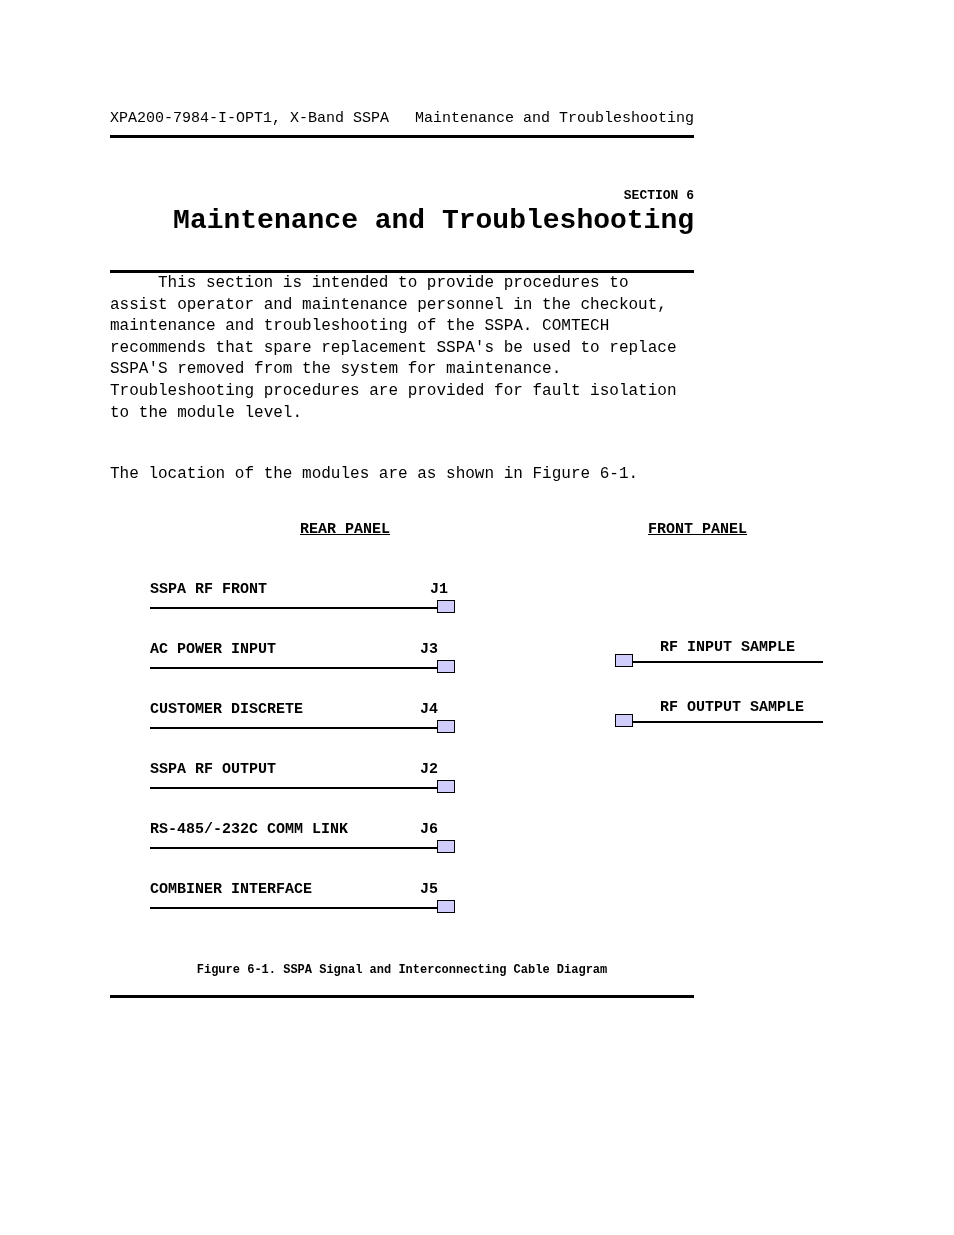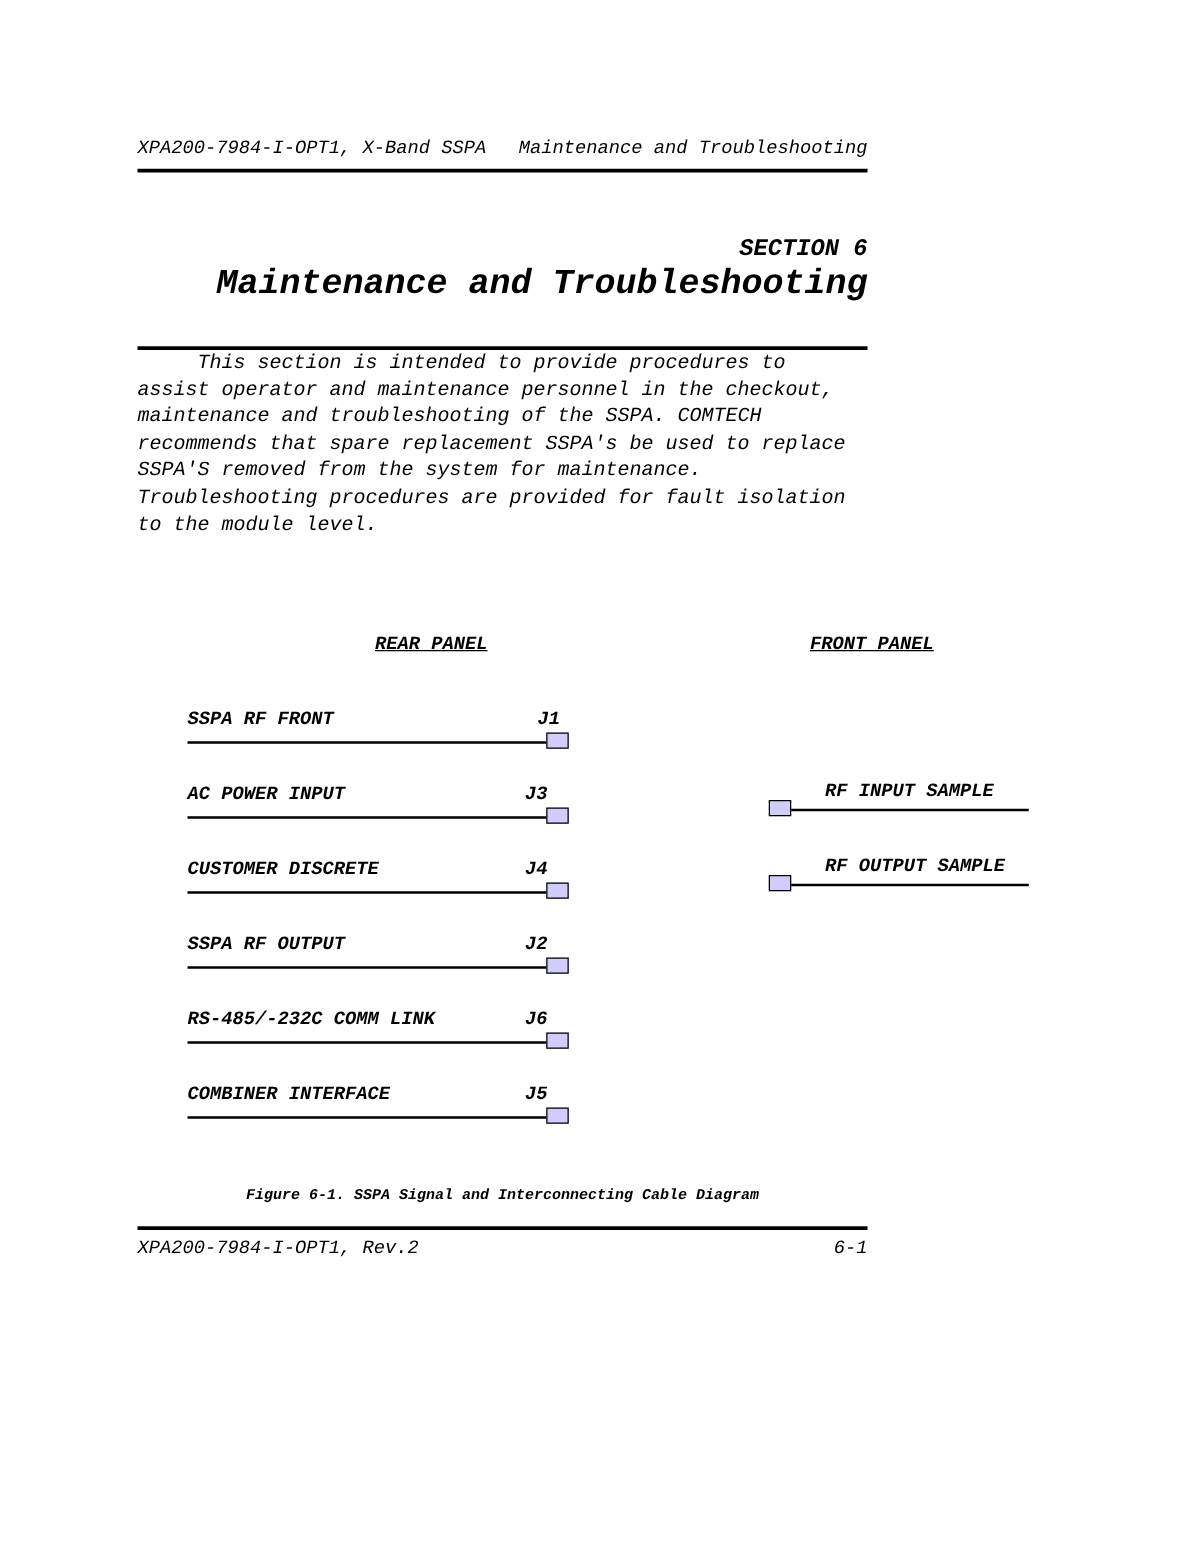--- a/index.html
+++ b/index.html
@@ -3,25 +3,24 @@
 <meta charset="utf-8">
 <style>
   html,body{margin:0;padding:0;background:#fff;}
   .page{
     width:794px;height:1235px;
     box-sizing:border-box;
     padding:110px 100px 70px 110px;
     font-family:"Courier New",Courier,monospace;
     color:#000;
     position:relative;
-    font-style:italic;
   }
   .hdr{display:flex;justify-content:space-between;font-size:15px;margin-bottom:8px;}
   .rule-thick{border:0;border-top:3px solid #000;margin:0;}
-  .sec-label{text-align:right;font-weight:bold;font-size:19px;margin-top:50px;}
+  .sec-label{text-align:right;font-weight:bold;font-size:13px;margin-top:50px;}
   .sec-title{text-align:right;font-weight:bold;font-size:28px;margin-top:2px;margin-bottom:34px;}
   .sub{font-weight:bold;font-size:16px;margin-top:28px;margin-bottom:18px;}
   .para{font-size:16px;line-height:1.35;text-indent:48px;margin:0 0 18px 0;}
   .para2{font-size:16px;line-height:1.35;margin:0 0 18px 0;}
   .para2 .ind{display:inline-block;width:48px;}
   .fig-wrap{margin-top:36px;}
   .fig-cap{font-weight:bold;text-align:center;font-size:12px;margin-top:22px;margin-bottom:18px;}
   .ftr{display:flex;justify-content:space-between;font-size:15px;margin-top:6px;}
 
   
@@ -75,20 +74,21 @@
 
   <div class="sec-label">SECTION 6</div>
   <div class="sec-title">Maintenance and Troubleshooting</div>
   <hr class="rule-thick">
 
 
   <p class="para">This section is intended to provide procedures to assist operator and maintenance personnel in the checkout, maintenance and troubleshooting of the SSPA.  COMTECH recommends that spare replacement SSPA's be used to replace SSPA'S removed from the system for maintenance.  Troubleshooting procedures are provided for fault isolation to the module level.</p>
 
   <p class="para2">
     <span class="ind"></span><br>
+    <span>The location of the modules are as shown in Figure 6-1.</span>
   </p>
 
   <div class="fig-wrap">
     <div class="diagram">
 
       <div class="panel-lbl" style="left:170px;top:0;">REAR PANEL</div>
       <div class="panel-lbl" style="left:518px;top:0;">FRONT PANEL</div>
 
 
       <div class="dlabel" style="left:20px;top:60px;">SSPA RF FRONT</div>
@@ -128,18 +128,14 @@
       <div class="conn" style="left:485px;top:193px;"></div>
       <div class="wire" style="left:503px;top:200px;width:190px;"></div>
       <div class="dlabel" style="left:530px;top:178px;">RF OUTPUT SAMPLE</div>
 
     </div>
 
     <div class="fig-cap">Figure 6-1.  SSPA Signal and Interconnecting Cable Diagram</div>
   </div>
 
   <hr class="rule-thick">
-  <div class="ftr">
-    <span>XPA200-7984-I-OPT1, Rev.2</span>
-    <span>6-1</span>
-  </div>
 
 </div>
 
 </body></html>

